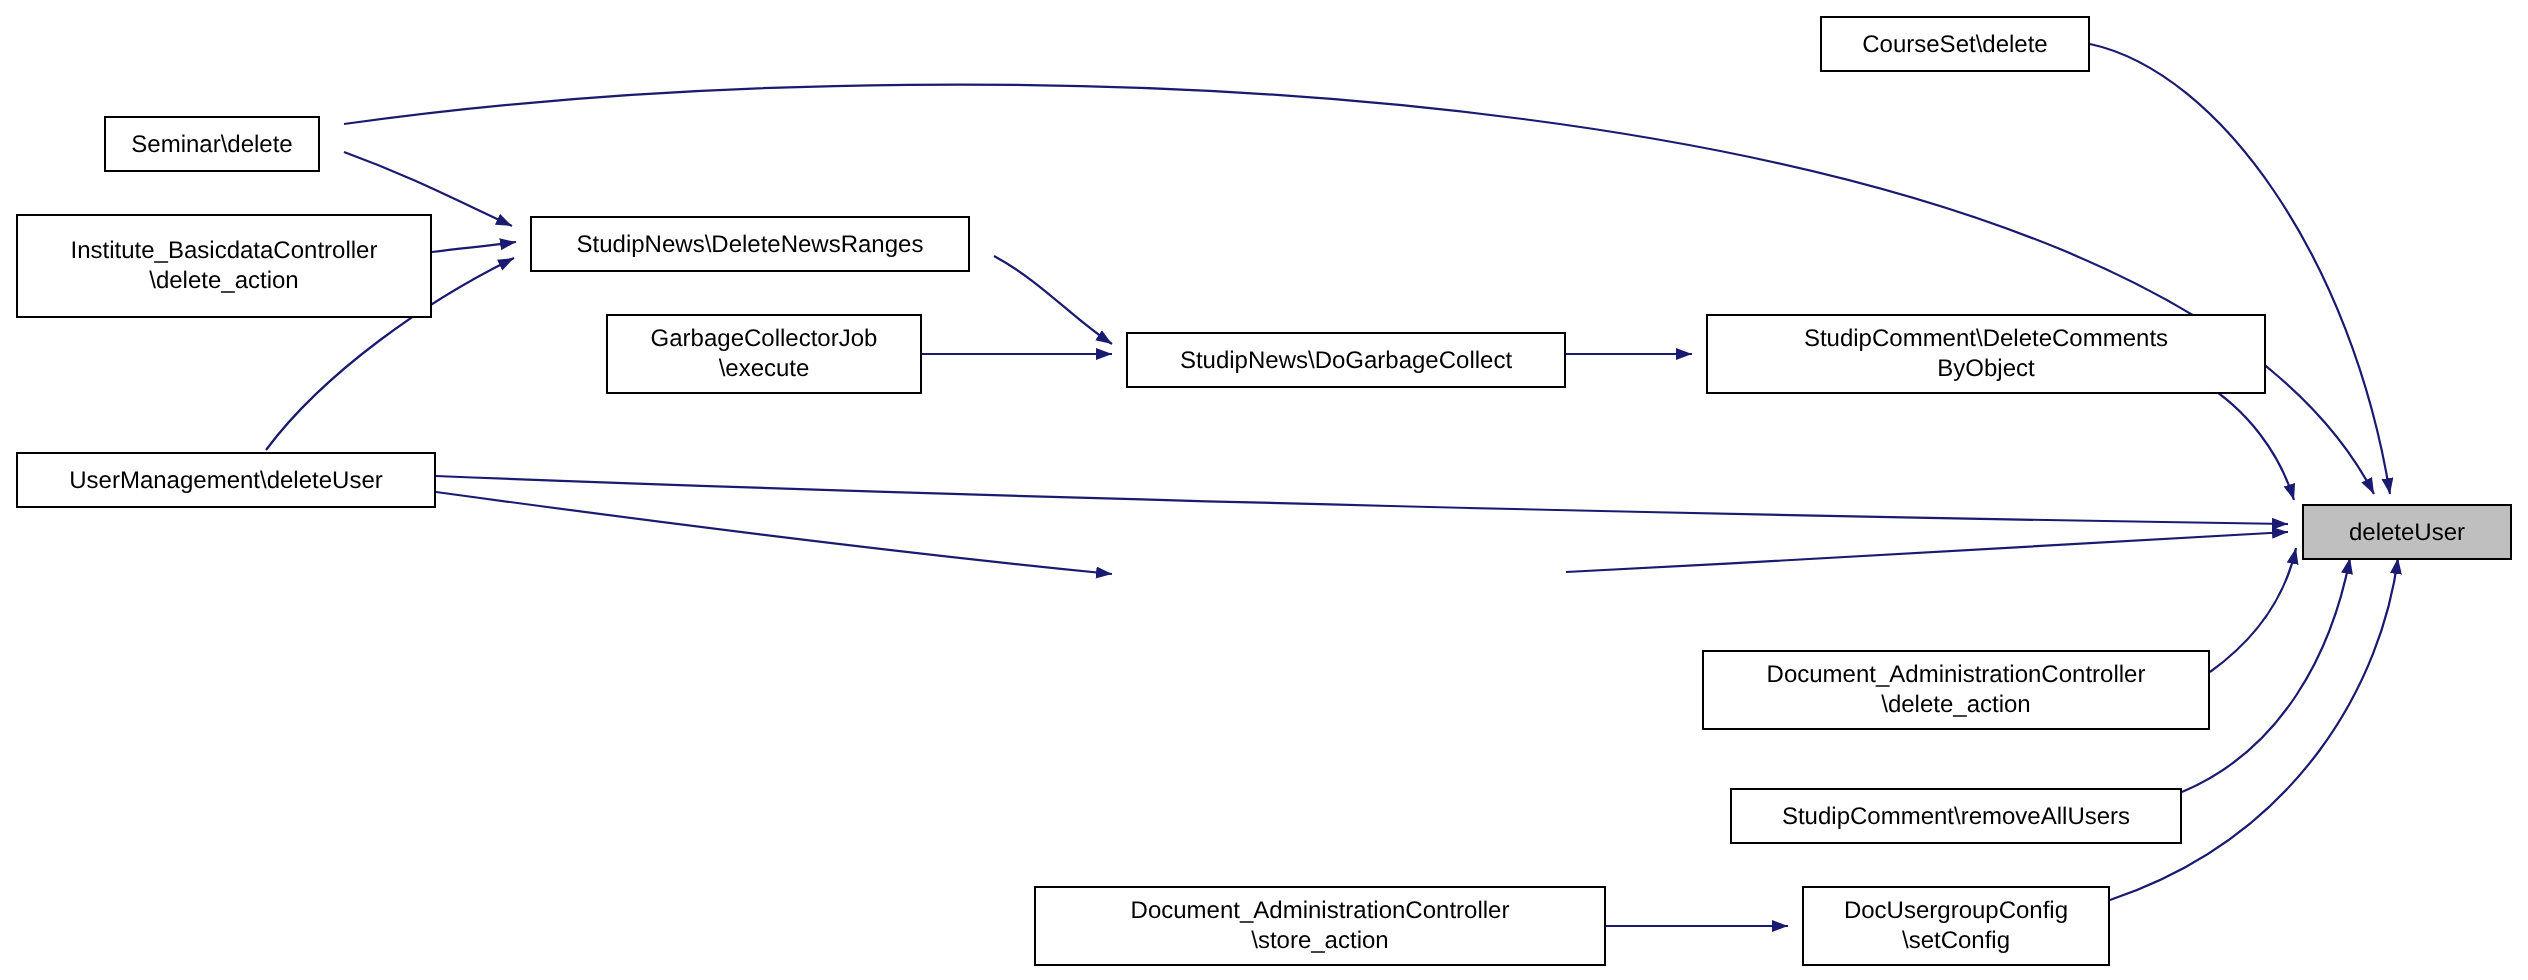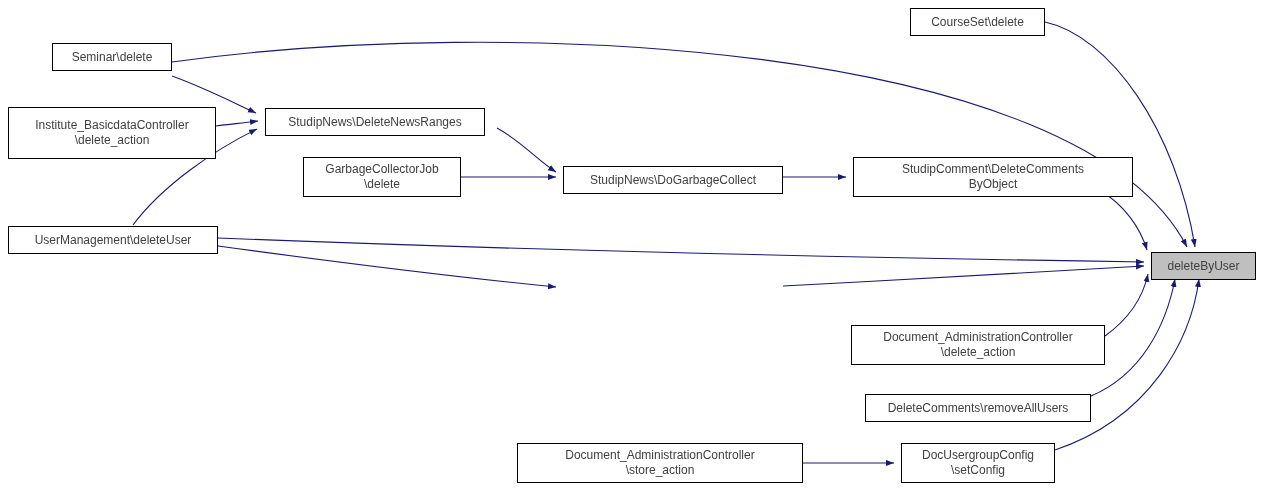--- a/index.html
+++ b/index.html
@@ -20,21 +20,21 @@
     left: 0;
     top: 0;
     width: 1264px;
     height: 490px;
   }
   .node {
     position: absolute;
     box-sizing: border-box;
     background: #ffffff;
     border: 1px solid #000000;
-    color: #404040;
+    color: #000000;
     font-size: 12px;
     line-height: 15px;
     display: flex;
     align-items: center;
     justify-content: center;
     text-align: center;
     white-space: pre-line;
     padding: 13px 4px;
     cursor: pointer;
   }
@@ -67,44 +67,44 @@
       <path d="M218,246 C335,262 445,276 556,287" fill="none" stroke="#1a1a70" stroke-width="1.1" marker-end="url(#arrowhead)"></path>
       <path d="M783,286 C905,280 1030,272 1144,266" fill="none" stroke="#1a1a70" stroke-width="1.1" marker-end="url(#arrowhead)"></path>
       <path d="M1105,336 C1130,318 1143,297 1148,274" fill="none" stroke="#1a1a70" stroke-width="1.1" marker-end="url(#arrowhead)"></path>
       <path d="M1091,396 C1141,375 1166,326 1175,279" fill="none" stroke="#1a1a70" stroke-width="1.1" marker-end="url(#arrowhead)"></path>
       <path d="M1055,450 C1150,418 1191,340 1199,279" fill="none" stroke="#1a1a70" stroke-width="1.1" marker-end="url(#arrowhead)"></path>
       <path d="M803,463 C834,463 866,463 894,463" fill="none" stroke="#1a1a70" stroke-width="1.1" marker-end="url(#arrowhead)"></path>
     </svg>
 
   <div class="node" style="left:910px;top:8px;width:135px;height:22px">CourseSet\delete</div>
 
-  <div class="node" style="left:52px;top:43px;width:120px;height:22px">Seminar\delete</div>
+  <div class="node" style="left:52px;top:58px;width:108px;height:22px">Seminar\delete</div>
 
   <div class="node" style="left:8px;top:107px;width:208px;height:52px">Institute_BasicdataController
 \delete_action</div>
 
   <div class="node" style="left:265px;top:108px;width:220px;height:23px">StudipNews\DeleteNewsRanges</div>
 
   <div class="node" style="left:303px;top:157px;width:158px;height:40px">GarbageCollectorJob
-\delete</div>
+\execute</div>
 
   <div class="node" style="left:563px;top:166px;width:220px;height:23px">StudipNews\DoGarbageCollect</div>
 
   <div class="node" style="left:853px;top:157px;width:280px;height:40px">StudipComment\DeleteComments
 ByObject</div>
 
   <div class="node" style="left:8px;top:226px;width:210px;height:23px">UserManagement\deleteUser</div>
 
-  <div class="node highlight" style="left:1151px;top:252px;width:105px;height:23px">deleteByUser</div>
+  <div class="node highlight" style="left:1151px;top:252px;width:105px;height:23px">deleteUser</div>
 
 
   <div class="node" style="left:851px;top:325px;width:254px;height:40px">Document_AdministrationController
 \delete_action</div>
 
-  <div class="node" style="left:865px;top:394px;width:226px;height:23px">DeleteComments\removeAllUsers</div>
+  <div class="node" style="left:865px;top:394px;width:226px;height:23px">StudipComment\removeAllUsers</div>
 
   <div class="node" style="left:517px;top:443px;width:286px;height:40px">Document_AdministrationController
 \store_action</div>
 
   <div class="node" style="left:901px;top:443px;width:154px;height:40px">DocUsergroupConfig
 \setConfig</div>
 
 </div>
 
 </body></html>

